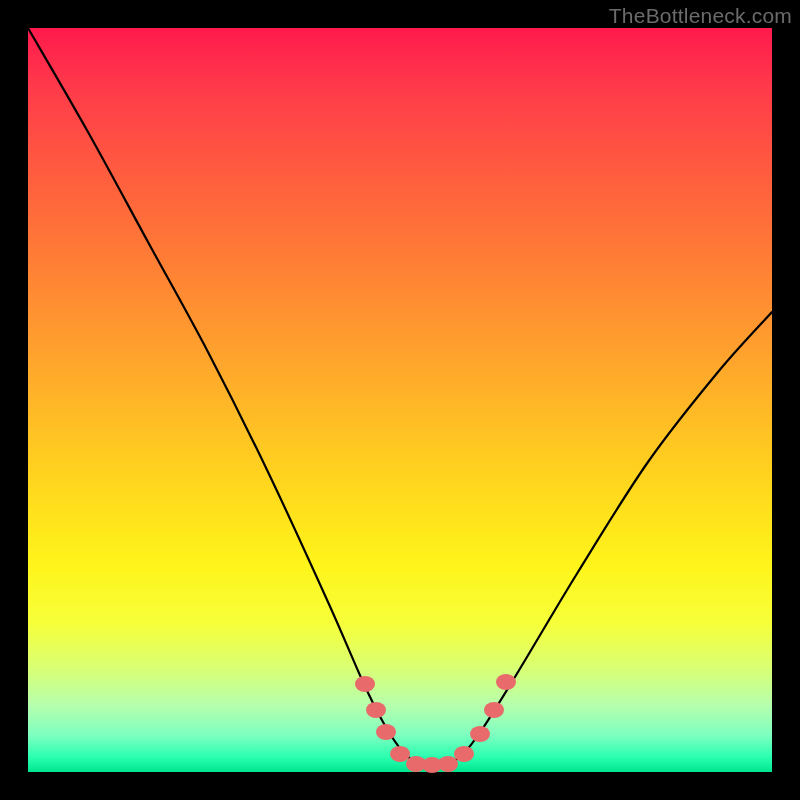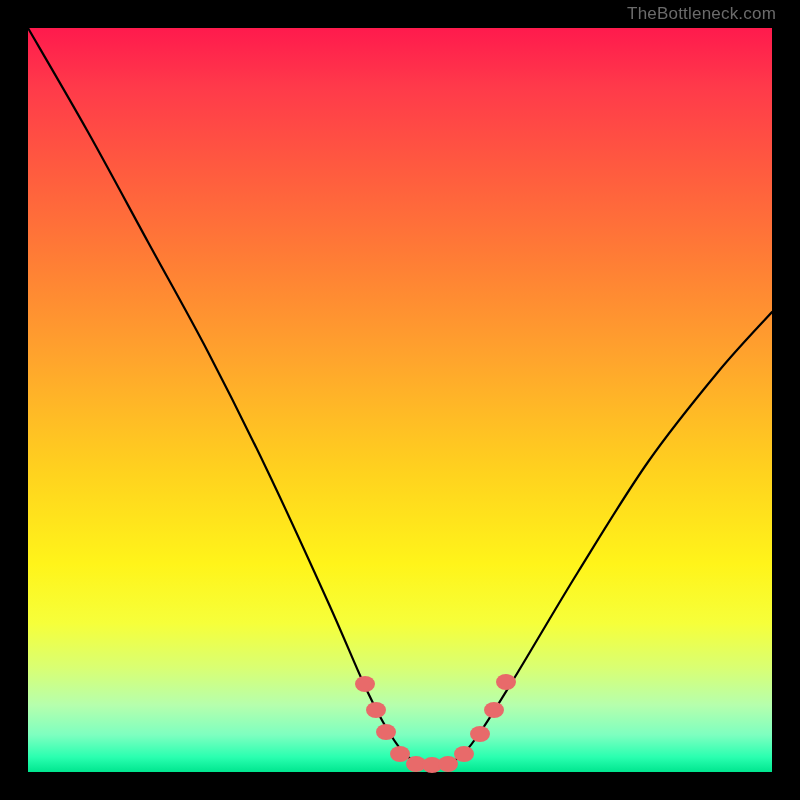--- a/index.html
+++ b/index.html
@@ -28,23 +28,23 @@
       #f6ff3a 80%,
       #d9ff73 86%,
       #b6ffad 91%,
       #7effc0 95%,
       #2affb0 98%,
       #00e68f 100%);
   }
   .watermark {
     position: absolute;
     top: 4px;
-    right: 24px;
+    right: 8px;
     color: #6b6b6b;
-    font-size: 17px;
+    font-size: 21px;
     font-weight: 500;
     letter-spacing: 0.2px;
   }
   svg.curve {
     position: absolute;
     left: 0;
     top: 0;
     width: 744px;
     height: 744px;
     overflow: visible;

